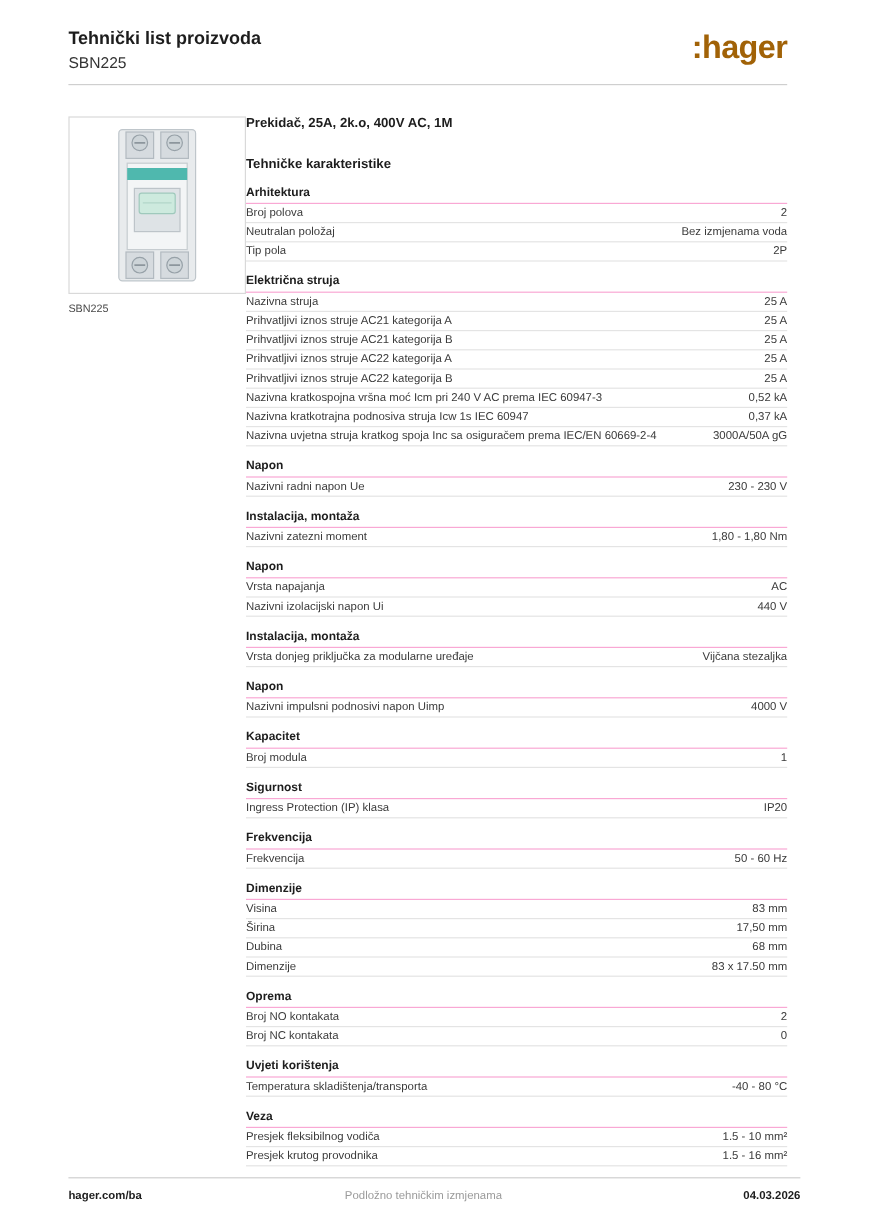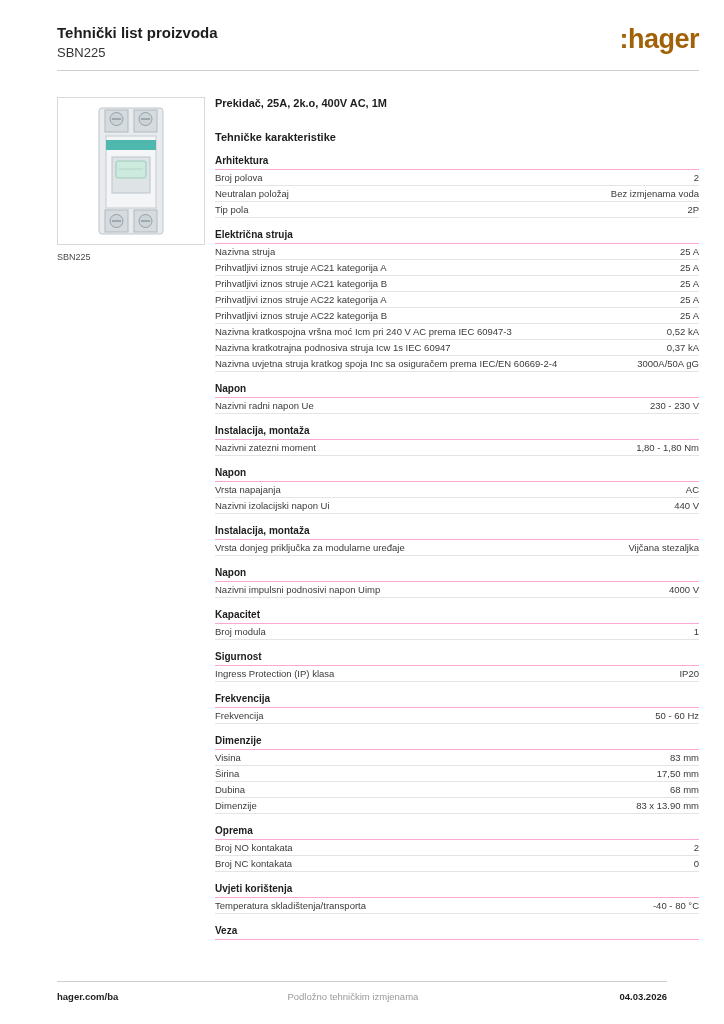--- a/index.html
+++ b/index.html
@@ -6,21 +6,21 @@
   html, body { background: #ffffff; }
   body {
     width: 724px; height: 1024px;
     font-family: "Liberation Sans", sans-serif;
     color: #333333;
     overflow: hidden;
   }
   .page {
     position: relative;
     width: 724px; height: 1024px;
-    padding: 24px 25px 0 57px;
+    padding: 24px 68px 0 57px;
     background: #ffffff;
   }
   
   .header {
     display: flex; justify-content: space-between; align-items: flex-start;
     padding-bottom: 10px;
     border-bottom: 1px solid #cfcfcf;
   }
   .header-title { font-size: 15px; font-weight: bold; color: #1d1d1d; }
   .header-subtitle { font-size: 13px; color: #333333; margin-top: 4px; }
@@ -30,21 +30,21 @@
   .content { display: flex; margin-top: 26px; }
   .left-col { width: 148px; flex-shrink: 0; }
   .image-box {
     width: 148px; height: 148px;
     border: 1px solid #d9d9d9;
     display: flex; align-items: center; justify-content: center;
     background: #ffffff;
   }
   .image-caption { font-size: 9px; color: #4a4a4a; margin-top: 7px; }
 
-  .right-col { flex: 1; margin-left: 10px; }
+  .right-col { flex: 1; margin-left: 0; }
   .product-name { font-size: 11px; font-weight: bold; color: #1d1d1d; margin-bottom: 22px; }
   .tech-title { font-size: 11px; font-weight: bold; color: #1d1d1d; margin-bottom: 10px; }
 
   
   .spec-section { margin-top: 9px; }
   .section-title {
     font-size: 10px; font-weight: bold; color: #1d1d1d;
     padding: 2px 0 3px 0;
     border-bottom: 1px solid #f9a8d4;
   }
@@ -285,21 +285,21 @@
     <span class="value">17,50 mm</span>
   </div>
 
   <div class="spec-row">
     <span class="label">Dubina</span>
     <span class="value">68 mm</span>
   </div>
 
   <div class="spec-row">
     <span class="label">Dimenzije</span>
-    <span class="value">83 x 13.90 mm</span>
+    <span class="value">83 x 17.50 mm</span>
   </div>
 </div>
   </section>
 
   <section class="spec-section">
     <h3 class="section-title">Oprema</h3>
     <div class="rows">
   <div class="spec-row">
     <span class="label">Broj NO kontakata</span>
     <span class="value">2</span>
@@ -318,20 +318,31 @@
 
   <div class="spec-row">
     <span class="label">Temperatura skladištenja/transporta</span>
     <span class="value">-40 - 80 °C</span>
   </div>
 </div>
   </section>
 
   <section class="spec-section">
     <h3 class="section-title">Veza</h3>
+    <div class="rows">
+  <div class="spec-row">
+    <span class="label">Presjek fleksibilnog vodiča</span>
+    <span class="value">1.5 - 10 mm²</span>
+  </div>
+
+  <div class="spec-row">
+    <span class="label">Presjek krutog provodnika</span>
+    <span class="value">1.5 - 16 mm²</span>
+  </div>
+</div>
   </section>
 </div>
     </main>
 
   </div>
 
   <footer class="footer">
     <span class="footer-left">hager.com/ba</span>
     <span class="footer-center">Podložno tehničkim izmjenama</span>
     <span class="footer-right">04.03.2026</span>

